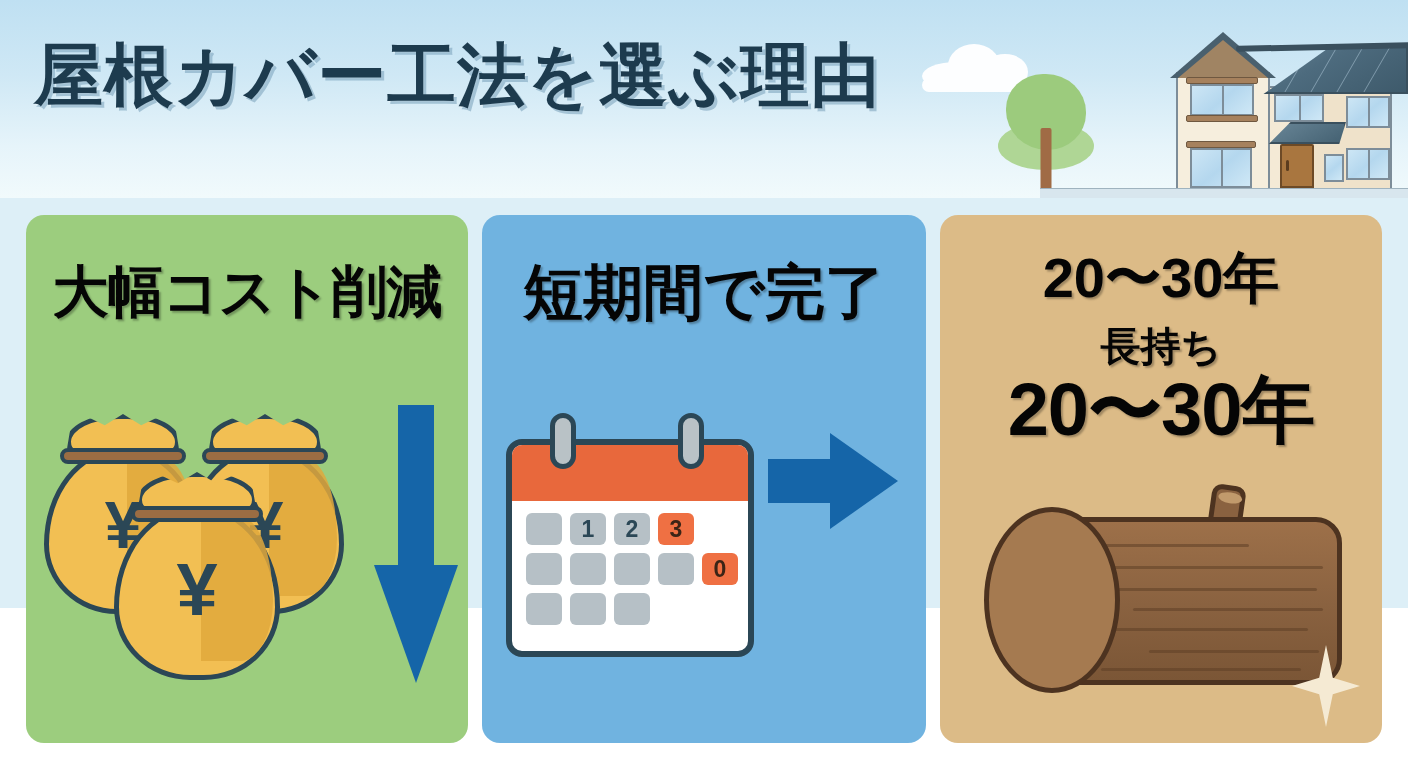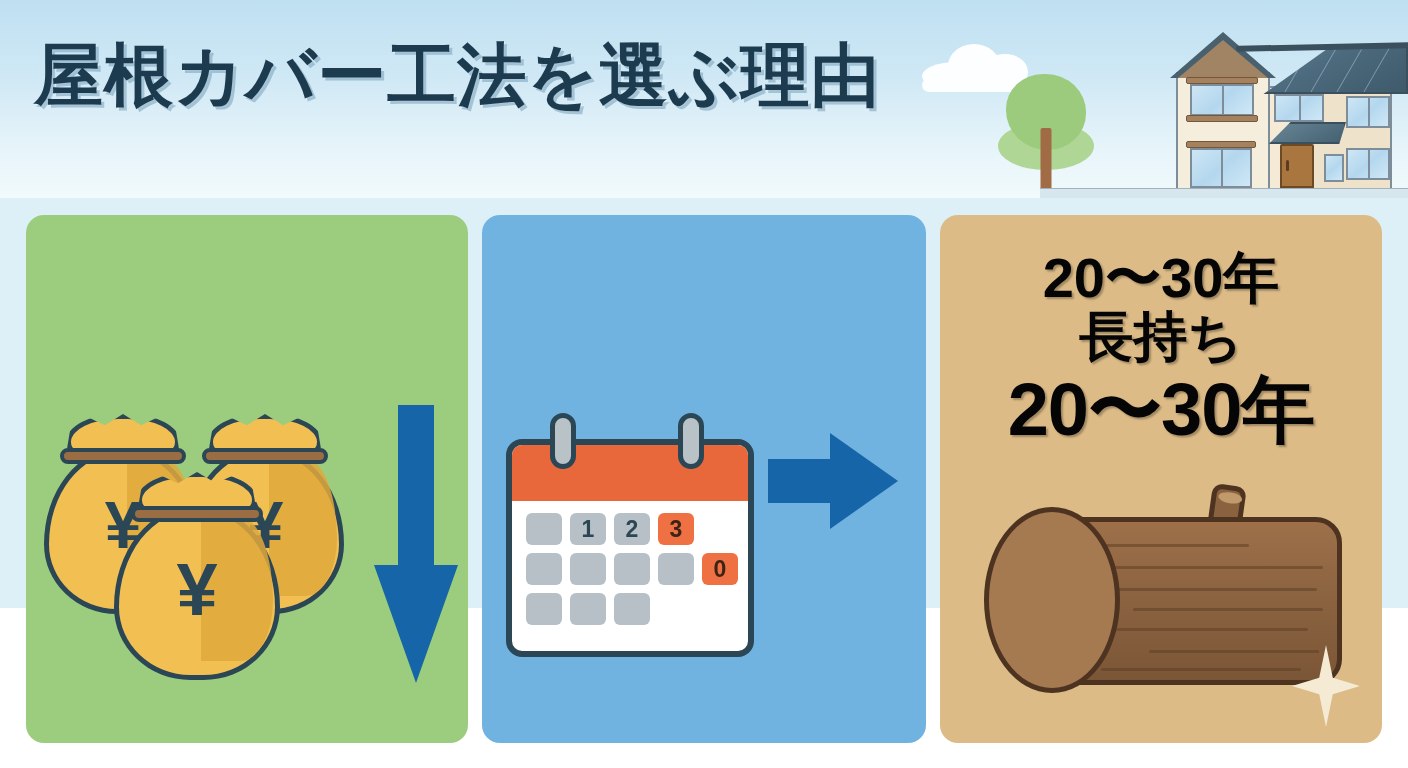--- a/index.html
+++ b/index.html
@@ -99,21 +99,21 @@
   #panel-life{ left:940px; width:442px; background:#dcbb87; }
 
   .panel-title{
     position:absolute; left:0; width:100%; text-align:center;
     font-weight:700; color:#050505; white-space:nowrap;
     text-shadow:2px 2px 2px rgba(0,0,0,.28);
   }
   #t-cost{ top:40px;  font-size:56px; letter-spacing:-1px; }
   #t-time{ top:38px;  font-size:60px; letter-spacing:0px; }
   #t-life1{ top:26px; font-size:56px; }
-  #t-life2{ top:86px; font-size:54px; }
+  #t-life2{ top:104px; font-size:40px; }
   #t-life3{ top:146px; font-size:74px; letter-spacing:-1px; }
 
   
   .bags{ position:absolute; left:18px; top:185px; width:300px; height:280px; }
   .bag{ position:absolute; }
   .bag .body{ position:absolute; left:0; top:34px; width:100%; height:calc(100% - 34px);
      background:#f2bf53; border:5px solid #2b4756; border-radius:48% 48% 46% 46%/58% 58% 42% 42%; }
   .bag .body:after{ content:""; position:absolute; right:2px; top:6px; width:46%; height:88%;
      background:#e0a83c; border-radius:0 46% 46% 0/0 58% 42% 0; opacity:.85; }
   .bag .neck{ position:absolute; left:14%; top:0; width:72%; height:40px;
@@ -252,20 +252,21 @@
           <div class="mull"></div>
         </div>
 
       <div class="ground"></div>
     </div>
 
     <div id="title">屋根カバー工法を選ぶ理由</div>
   </div>
 
   <div class="panel" id="panel-cost">
+    <div class="panel-title" id="t-cost">大幅コスト削減</div>
 
     <div class="bags">
       <div class="bag" id="bag-a">
         <div class="body"></div>
           <div class="neck"></div>
           <div class="tie"></div>
         <div class="yen">¥</div>
       </div>
       <div class="bag" id="bag-b">
         <div class="body"></div>
@@ -281,20 +282,21 @@
       </div>
     </div>
 
     <div class="arrow-down">
       <div class="shaft"></div>
         <div class="head"></div>
     </div>
   </div>
 
   <div class="panel" id="panel-time">
+    <div class="panel-title" id="t-time">短期間で完了</div>
 
     <div class="cal">
       <div class="ring r1"></div>
       <div class="ring r2"></div>
       <div class="frame">
         <div class="head"></div>
         <div class="grid">
           <div class="row">
             <div class="cell blank">0</div>
             <div class="cell">1</div>

